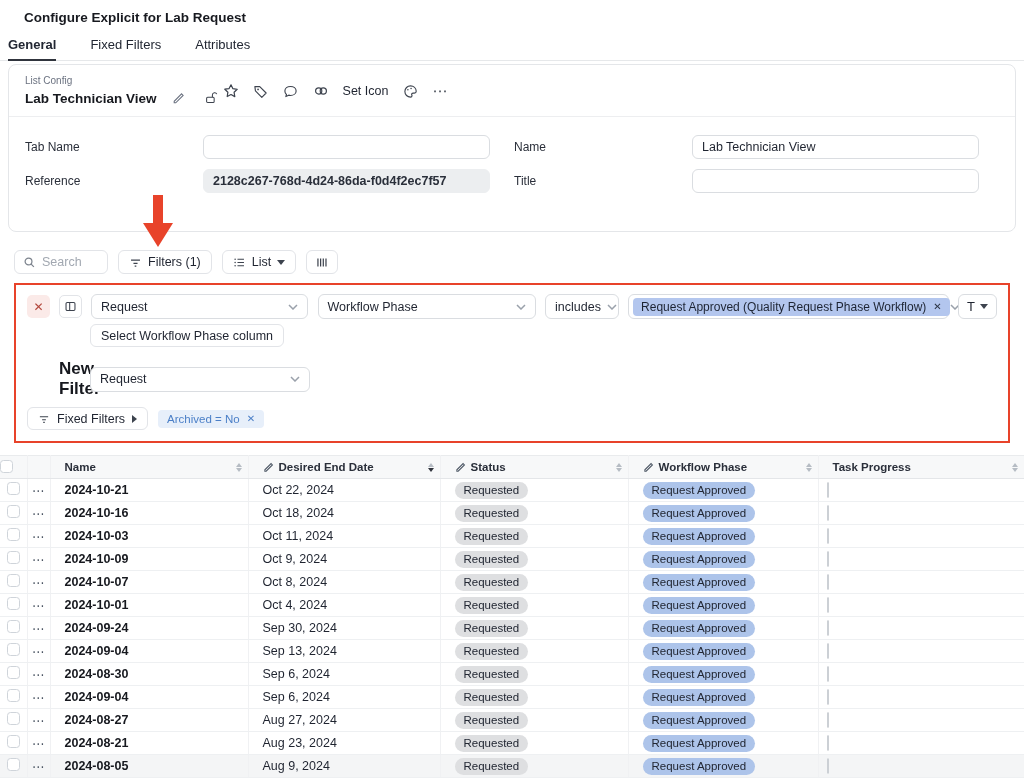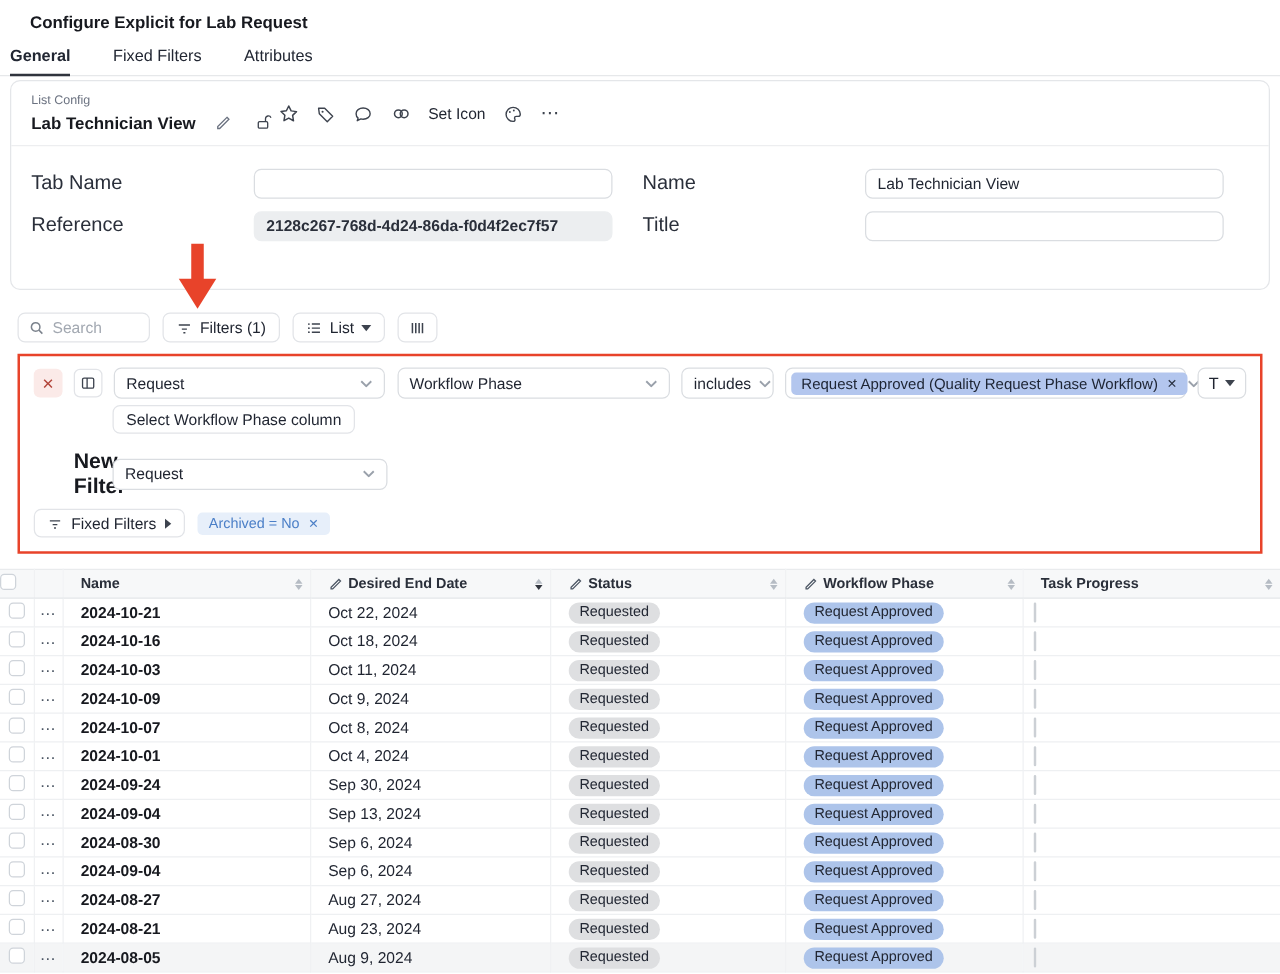--- a/index.html
+++ b/index.html
@@ -19,27 +19,27 @@
   .cfg-type { font-size:10px; color:#6b7280; margin-bottom:2px; }
   .cfg-name-row { display:flex; align-items:center; gap:12px; }
   .cfg-name { font-size:13.5px; font-weight:bold; color:#17191f; }
   .icon-btn { display:inline-flex; align-items:center; justify-content:center; width:20px; height:20px; cursor:pointer; color:#3d434e; }
   .head-actions { display:flex; align-items:center; gap:10px; margin-top:6px; padding-right:8px; }
   .set-icon-label { font-size:12.5px; color:#1f2430; cursor:pointer; padding:0 2px; }
   .ellipsis-glyph { font-size:15px; letter-spacing:1px; color:#3d434e; line-height:10px; }
 
   .form-grid { display:grid; grid-template-columns:1fr 1fr; gap:0 24px; padding:18px 36px 0 16px; }
   .form-row { display:flex; align-items:center; height:24px; margin-bottom:10px; }
-  .form-label { width:178px; font-size:16px; color:#2a2f3a; }
+  .form-label { width:178px; font-size:12px; color:#2a2f3a; }
   .text-input { flex:1; height:24px; border:1px solid #dadde1; border-radius:6px; font-size:12.5px; padding:0 9px; color:#1f2430; background:#fff; font-family:"Liberation Sans", sans-serif; }
   .text-input[readonly] { background:#eceef0; border-color:#eceef0; color:#2a2f3a;font-weight:bold; }
 
   
   .toolbar { position:absolute; left:14px; top:250px; display:flex; align-items:center; gap:10px; }
-  .search-box { display:flex; align-items:center; gap:6px; width:106px; height:24px; border:1px solid #e2e4e8; border-radius:6px; padding:0 8px; color:#9aa1ab; }
+  .search-box { display:flex; align-items:center; gap:6px; width:94px; height:24px; border:1px solid #e2e4e8; border-radius:6px; padding:0 8px; color:#9aa1ab; }
   .search-box input { border:none; outline:none; width:56px; font-size:12.5px; color:#1f2430; font-family:"Liberation Sans", sans-serif; }
   .search-box input::placeholder { color:#a2a8b1; }
   .tool-btn { display:flex; align-items:center; gap:6px; height:24px; border:1px solid #e2e4e8; border-radius:6px; padding:0 10px; font-size:12.5px; color:#1f2430; background:#fff; cursor:pointer; white-space:nowrap; }
 
   
   .arrow { position:absolute; left:143px; top:195px; width:30px; height:52px; pointer-events:none; }
   .arrow .shaft { position:absolute; left:10px; top:0; width:10px; height:29px; background:#e8432a; }
   .arrow .head { position:absolute; left:0; top:28px; width:0; height:0; border-left:15px solid transparent; border-right:15px solid transparent; border-top:24px solid #e8432a; }
 
   

